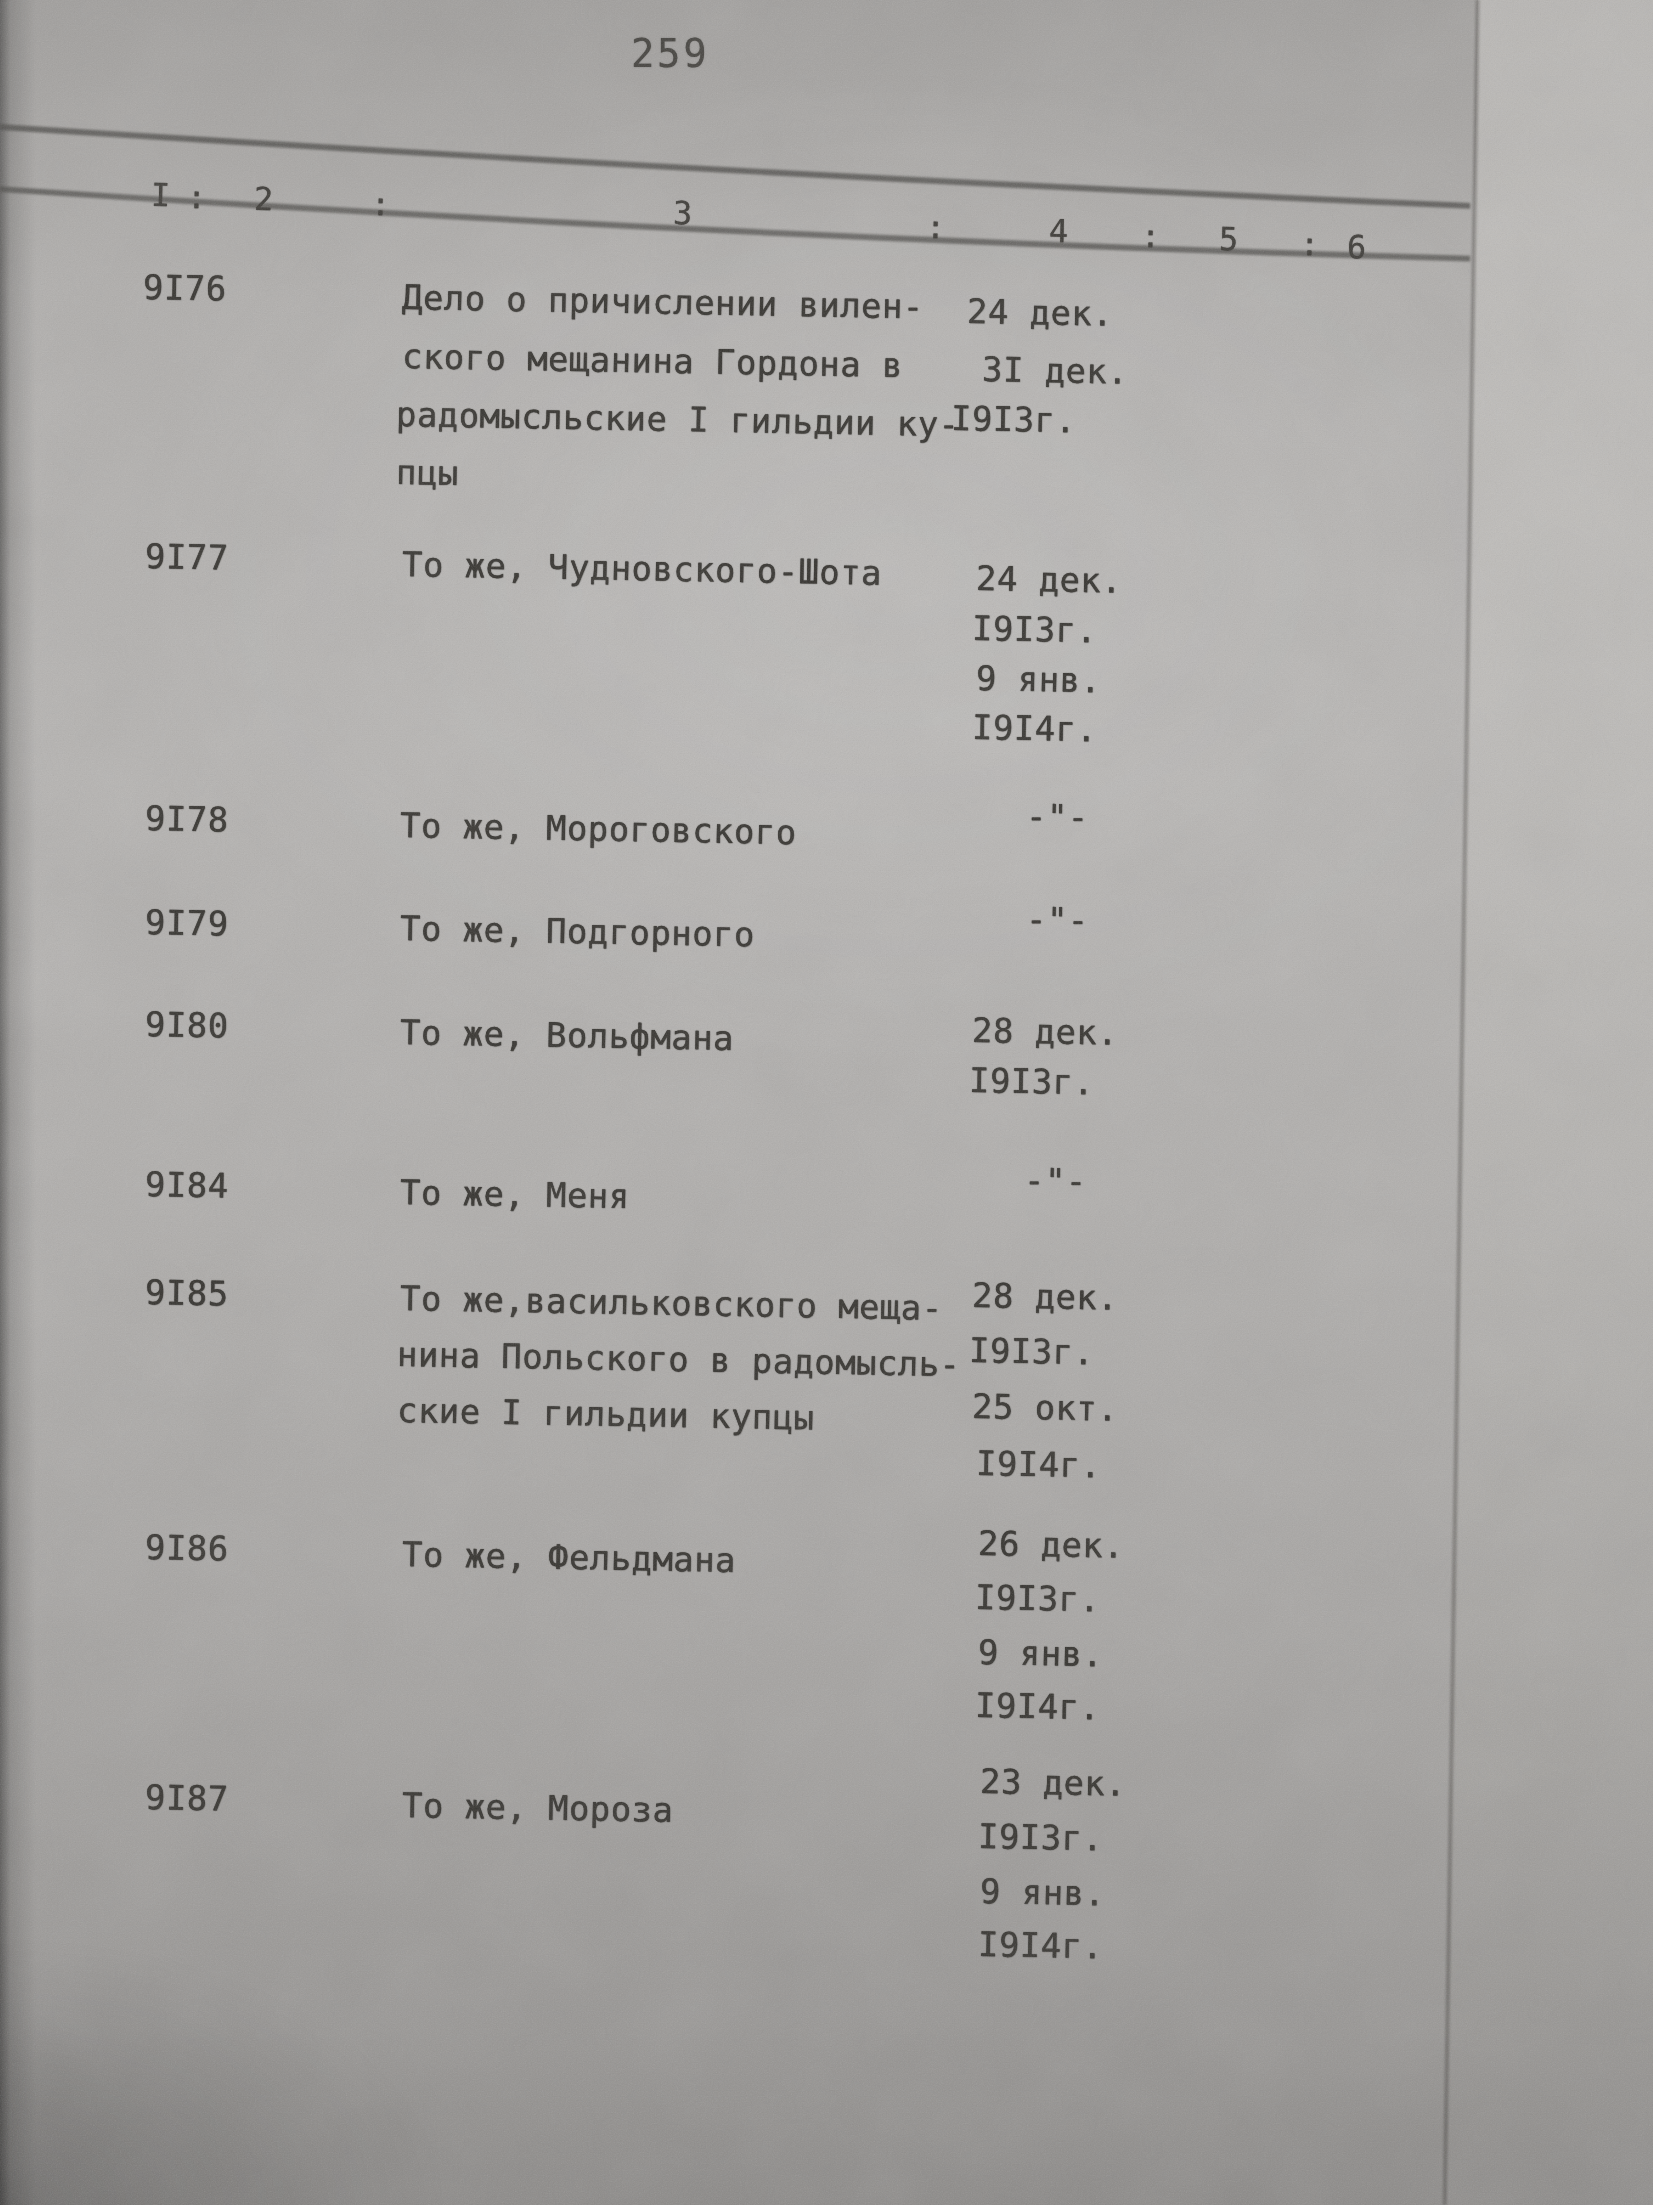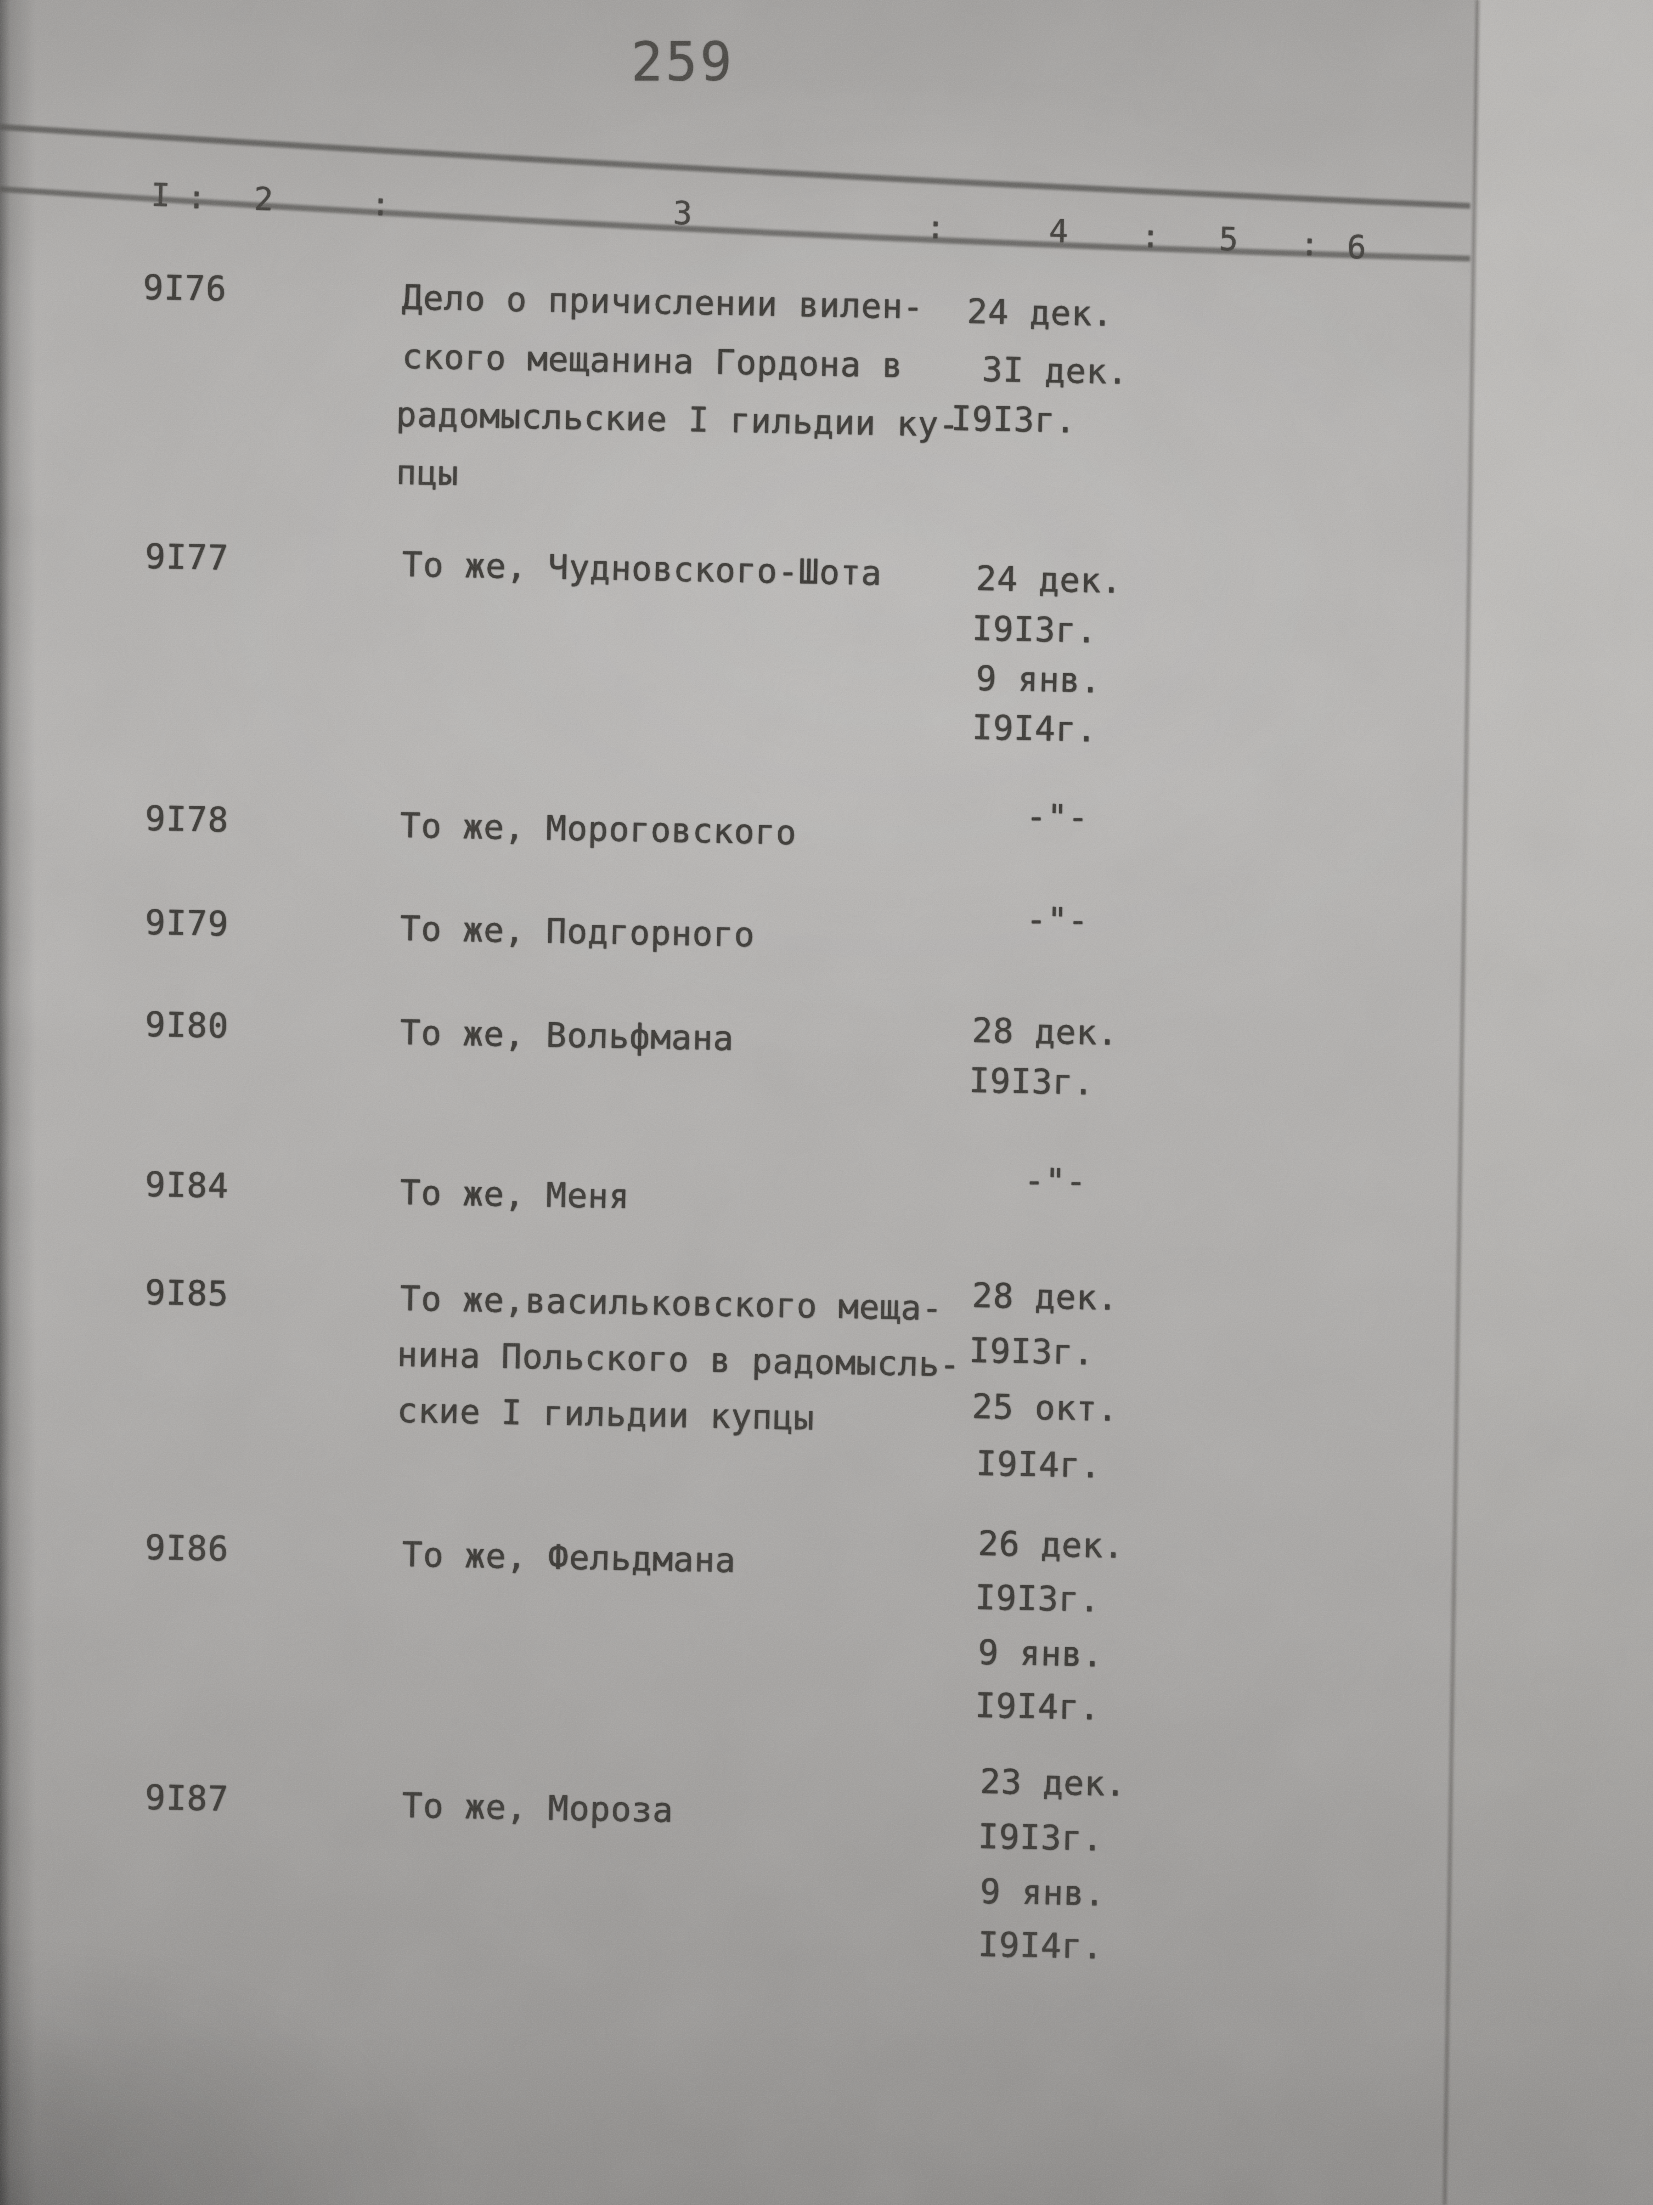--- a/index.html
+++ b/index.html
@@ -24,21 +24,21 @@
   .hl{ 
     position:absolute;white-space:pre;
     font-family:"DejaVu Sans Mono", monospace;
     font-size:32px;line-height:1;color:#3c3a36;
     transform:rotate(1.2deg);transform-origin:0 50%;
     text-shadow:0 0 1px rgba(40,38,34,.8);
   }
   .pagenum{
     position:absolute;left:631px;top:31px;
     font-family:"DejaVu Sans Mono", monospace;
-    font-size:53px;color:#45433f;letter-spacing:2.6px;
+    font-size:39px;color:#45433f;letter-spacing:2.6px;
     text-shadow:0 0 1.3px rgba(60,58,54,.7);
   }
   .rules{position:absolute;left:0;top:0;pointer-events:none;filter:blur(0.8px);}
   .foldsvg{position:absolute;left:0;top:0;pointer-events:none;filter:blur(1.2px);}
   .rightstrip{
     position:absolute;left:1446px;top:0;width:208px;height:2205px;
     background:linear-gradient(178deg, #c7c5c2 0%, #c2c0bd 30%, #b7b5b2 55%, #a3a19e 80%, #8f8d8b 100%);
     opacity:.62;
     clip-path:polygon(32px 0%, 100% 0%, 100% 100%, -3.4px 100%);
     pointer-events:none;

